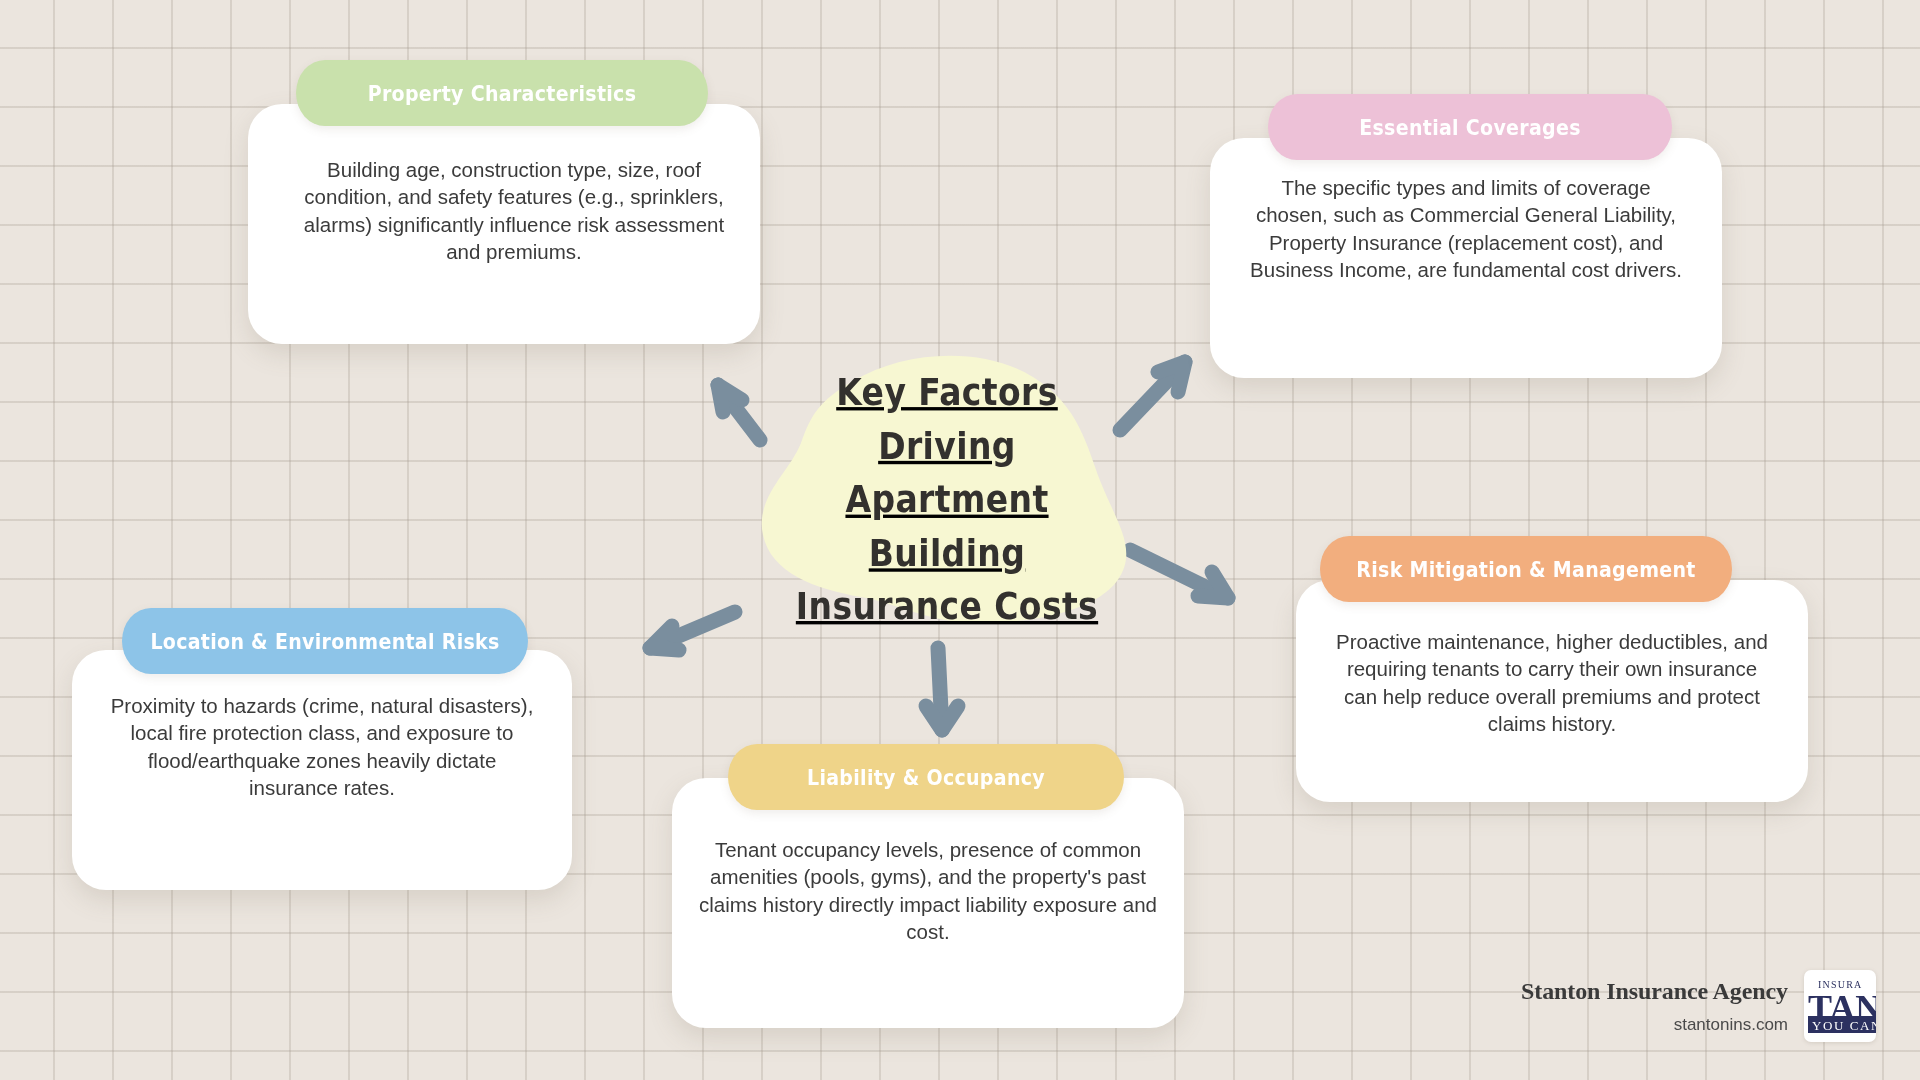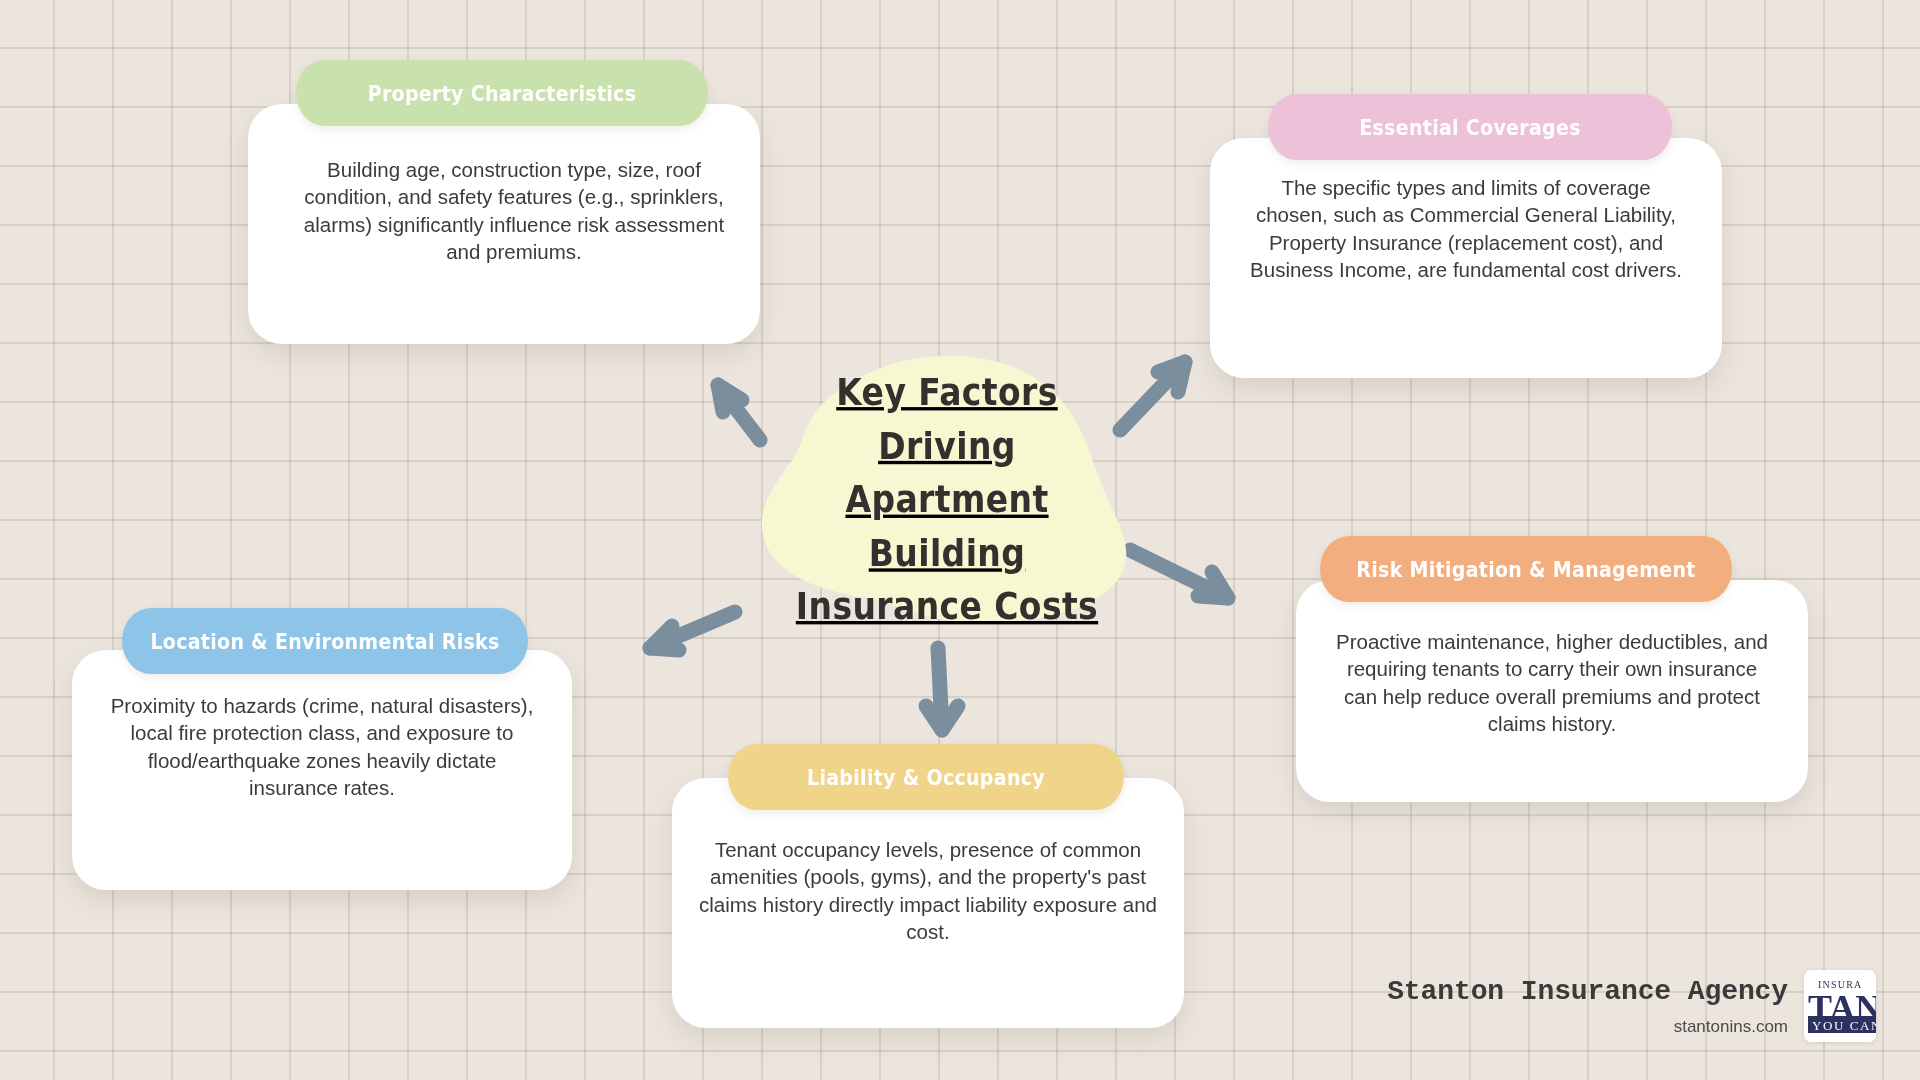--- a/index.html
+++ b/index.html
@@ -115,23 +115,23 @@
 
   
   #branding {
     position:absolute;
     right:44px; bottom:38px;
     z-index:7;
     display:flex; align-items:center; gap:16px;
   }
   #brand-lines { text-align:right; }
   #brand-name {
-    font-family:Liberation Mono, monospace;
-    font-weight:700;
-    font-size:28px;
+    font-family:Liberation Serif, serif;
+    font-weight:700;
+    font-size:24px;
     color:#3a3a3a;
     letter-spacing:-0.1px;
     line-height:1.2;
   }
   #brand-site {
     font-family:"Liberation Sans", sans-serif;
     font-size:17px;
     color:#4a4a4a;
     margin-top:9px;
   }

